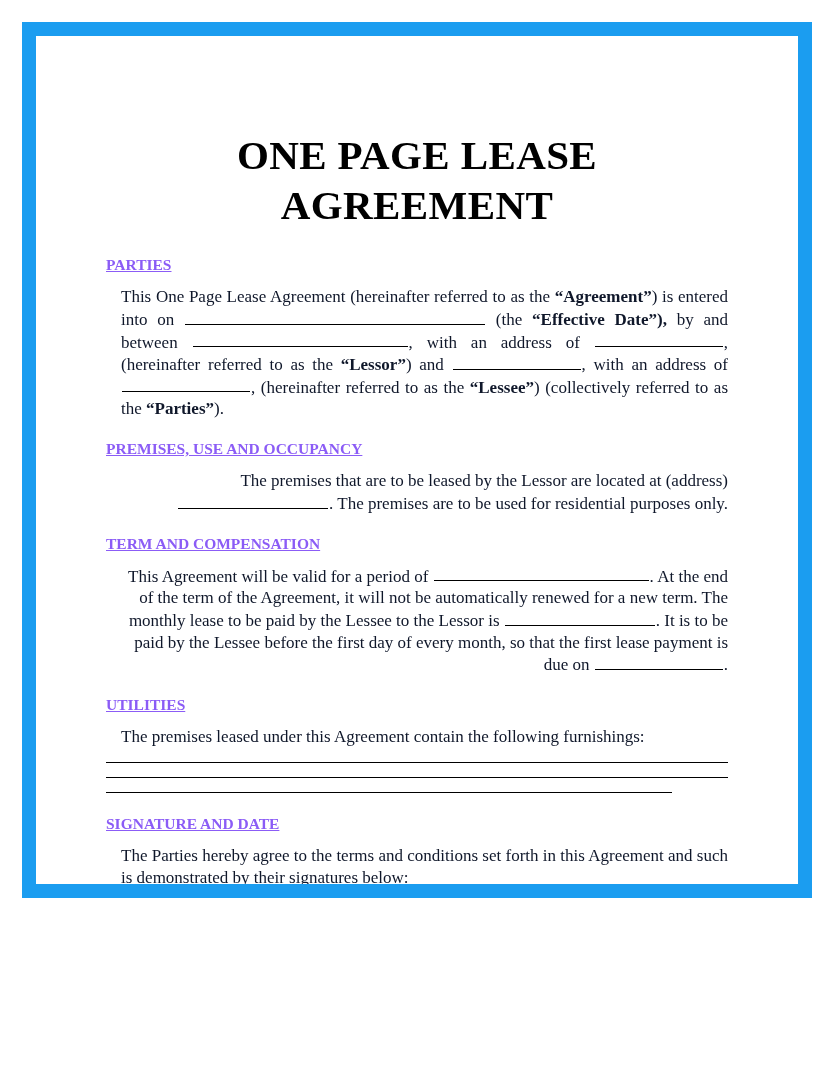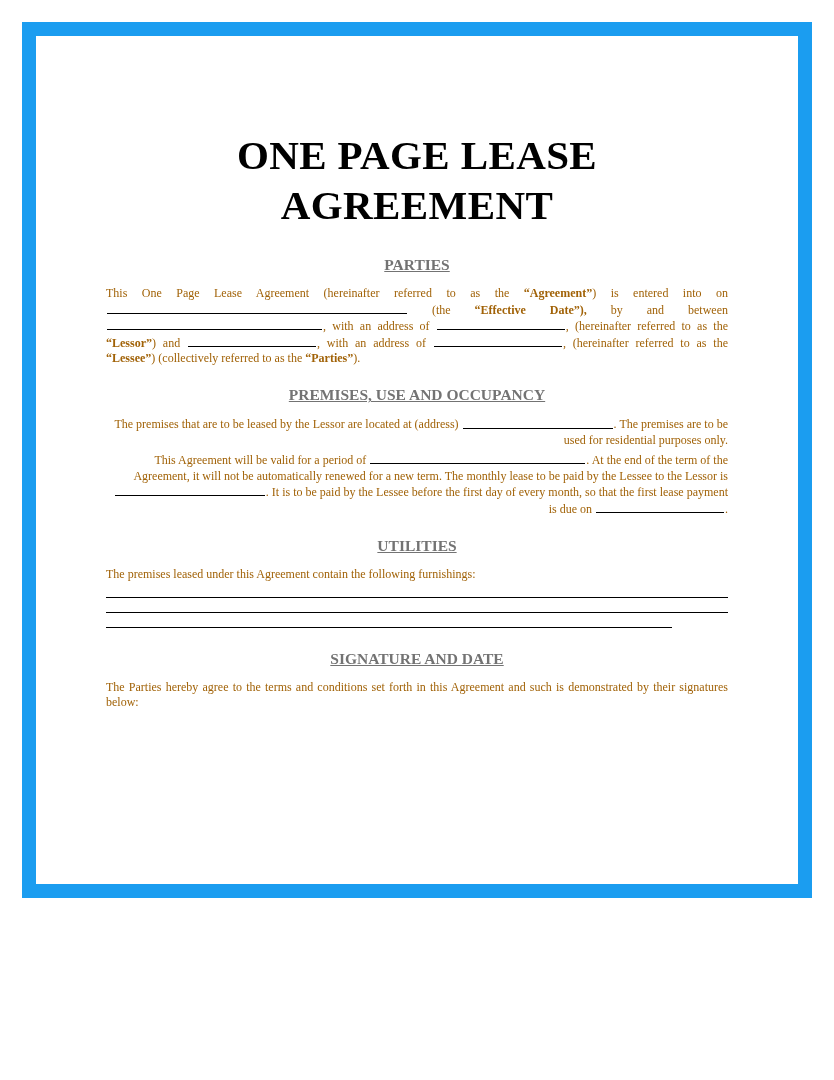--- a/index.html
+++ b/index.html
@@ -50,30 +50,29 @@
     line-height: 1.22;
     letter-spacing: 0.4px;
     color: #000000;
     margin: 44px 18px 26px 18px;
   }
   h2.section-heading {
     font-family: "Liberation Serif", serif;
     font-size: 15.5px;
     font-weight: bold;
     text-decoration: underline;
-    color: #737373;
+    color: #8b5cf6;
     margin: 20px 0 12px 0;
-    text-align: center;
   }
   p.body-text {
     font-family: "Liberation Serif", serif;
-    font-size: 12px;
+    font-size: 17px;
     line-height: 1.29;
-    color: #a16207;
-    margin: 0 0 4px 0;
+    color: #0f172a;
+    margin: 0 0 4px 15px;
     text-align: justify;
     text-justify: inter-word;
   }
   p.body-text.no-justify {
     text-align: right;
   }
   .bold {
     font-weight: bold;
   }
   .blank {
@@ -124,20 +123,21 @@
       <span class="blank b-xl"></span><span>, with an address of </span><span class="blank b-sm"></span><span>, (hereinafter referred to as</span>
       <span>the </span><span class="bold">“Lessor”</span><span>) and </span><span class="blank b-sm"></span><span>, with an address of </span><span class="blank b-sm"></span><span>, (hereinafter</span>
       <span>referred to as the </span><span class="bold">“Lessee”</span><span>) (collectively referred to as the </span><span class="bold">“Parties”</span><span>).</span>
     </p>
 
     <h2 class="section-heading">PREMISES, USE AND OCCUPANCY</h2>
     <p class="body-text no-justify">
       <span>The premises that are to be leased by the Lessor are located at (address) </span><span class="blank b-md"></span><span>. The premises are to be used for residential purposes only.</span>
     </p>
 
+    <h2 class="section-heading">TERM AND COMPENSATION</h2>
     <p class="body-text no-justify">
       <span>This Agreement will be valid for a period of </span><span class="blank b-xl"></span><span>. At the end of the term of the Agreement, it will not be automatically renewed for a new term. The monthly lease to be paid by the Lessee to the Lessor is </span><span class="blank b-md"></span><span>. It is to be paid by the Lessee before the first day of every month, so that the first lease payment is due on </span><span class="blank b-sm"></span><span>.</span>
     </p>
 
     <h2 class="section-heading">UTILITIES</h2>
 
     <p class="body-text">The premises leased under this Agreement contain the following furnishings:</p>
     <div class="spacer-lines">
       <hr class="rule-full">
       <hr class="rule-full">

